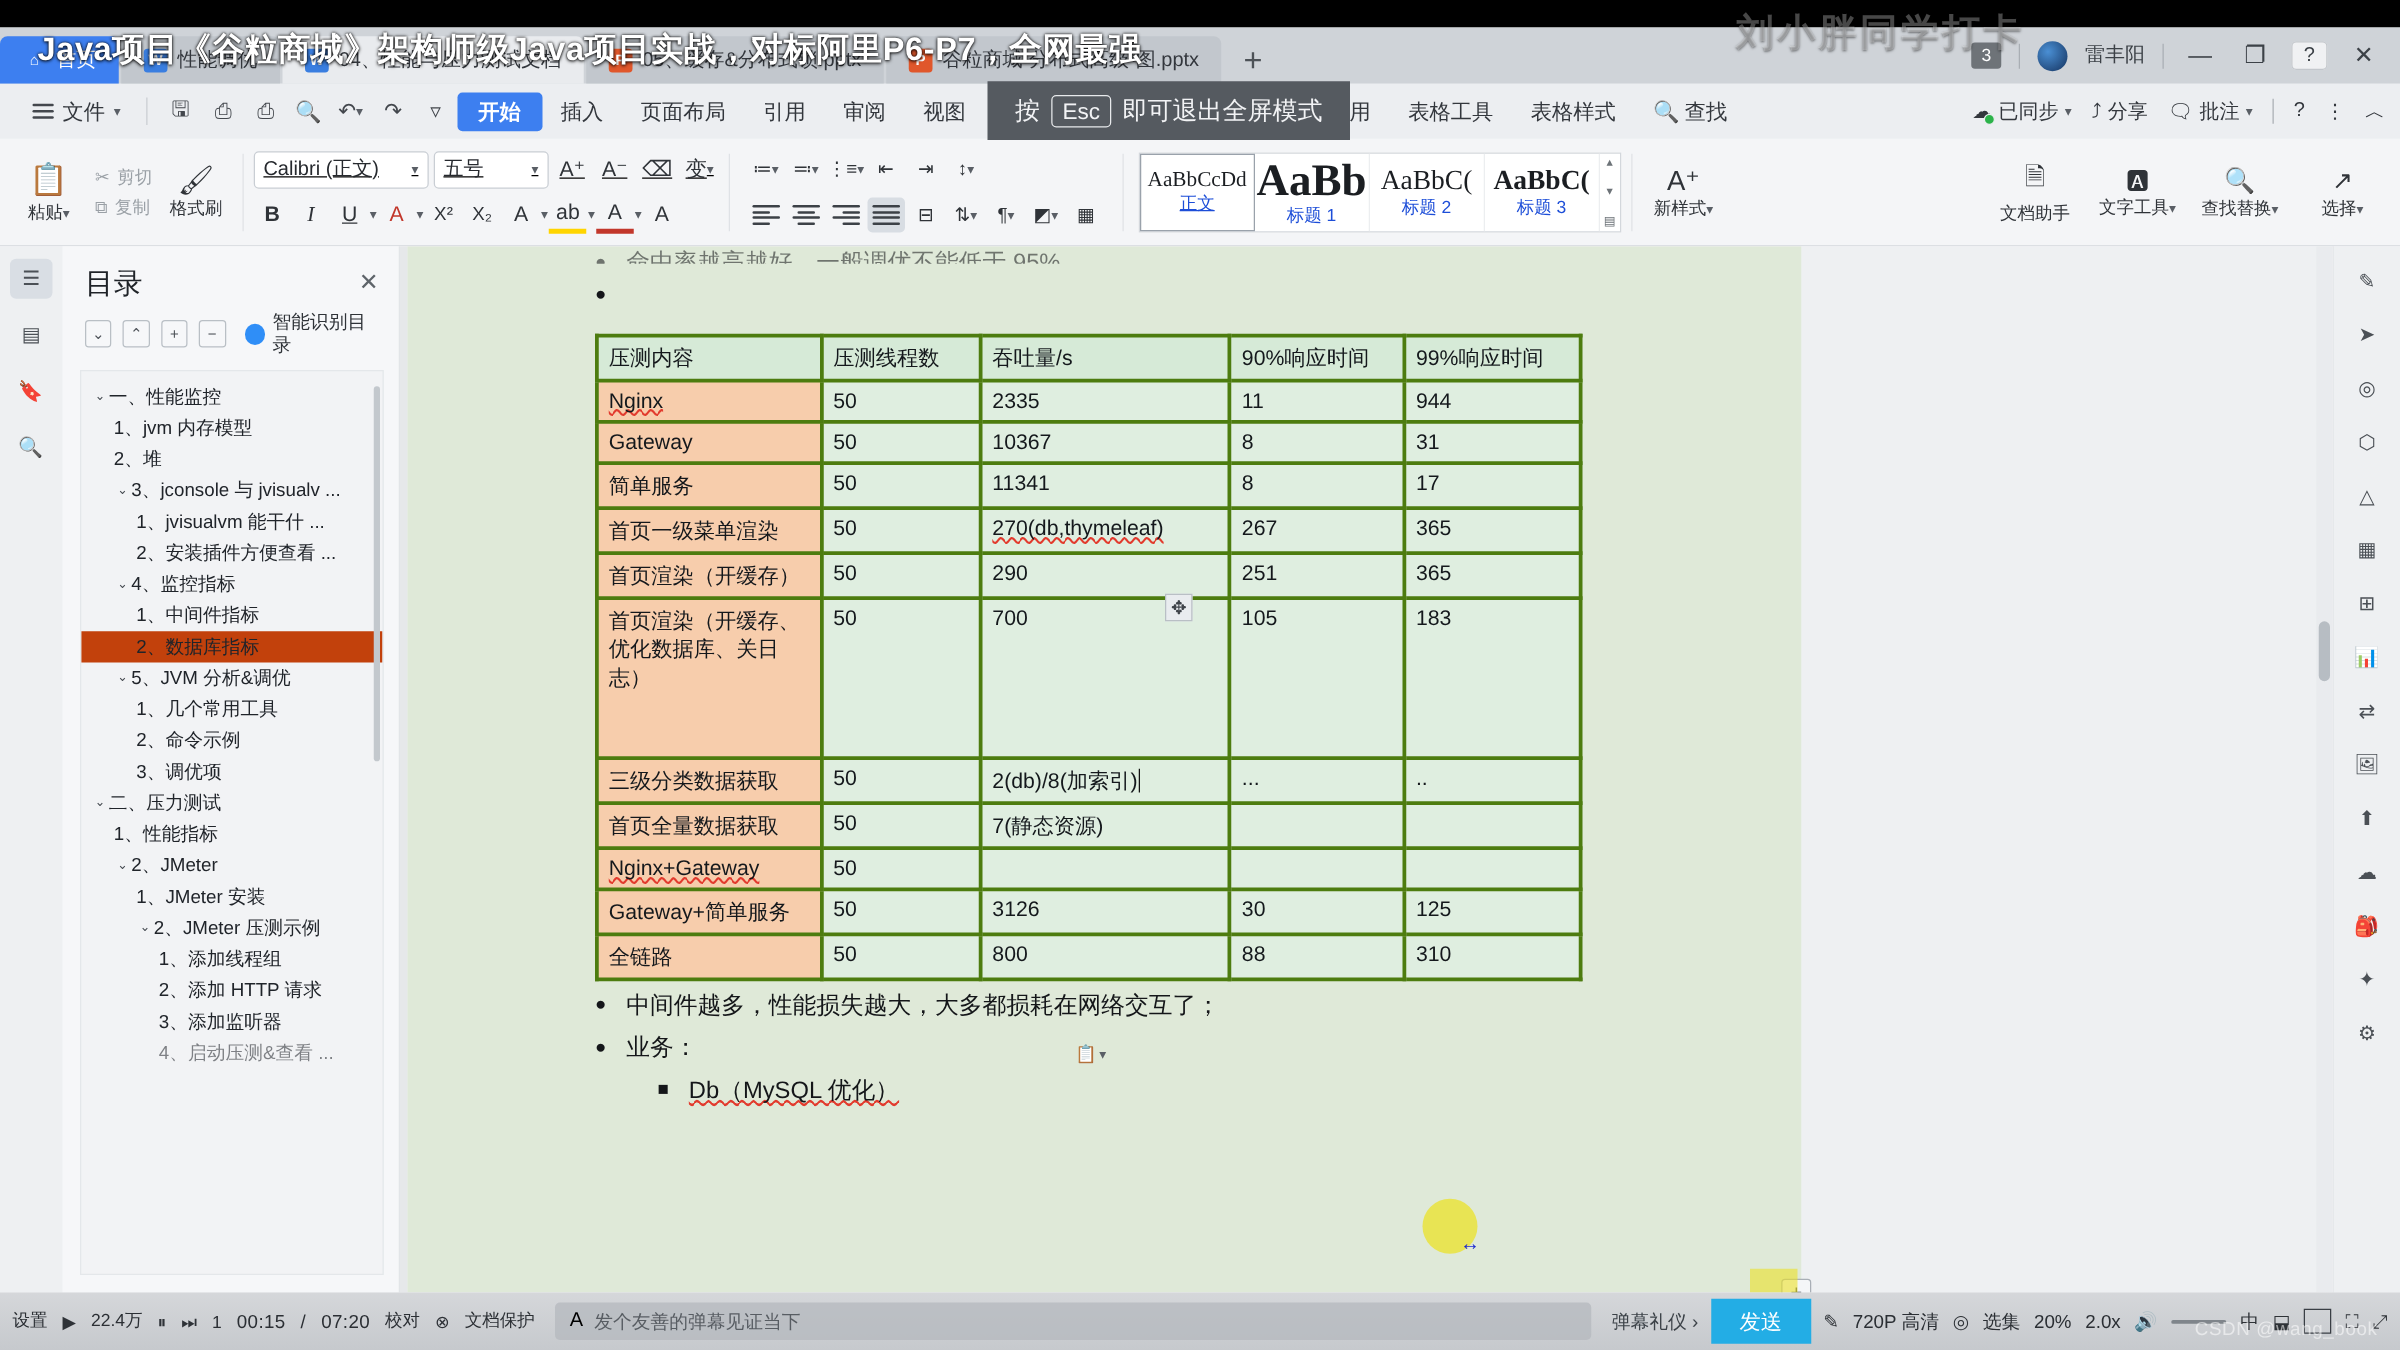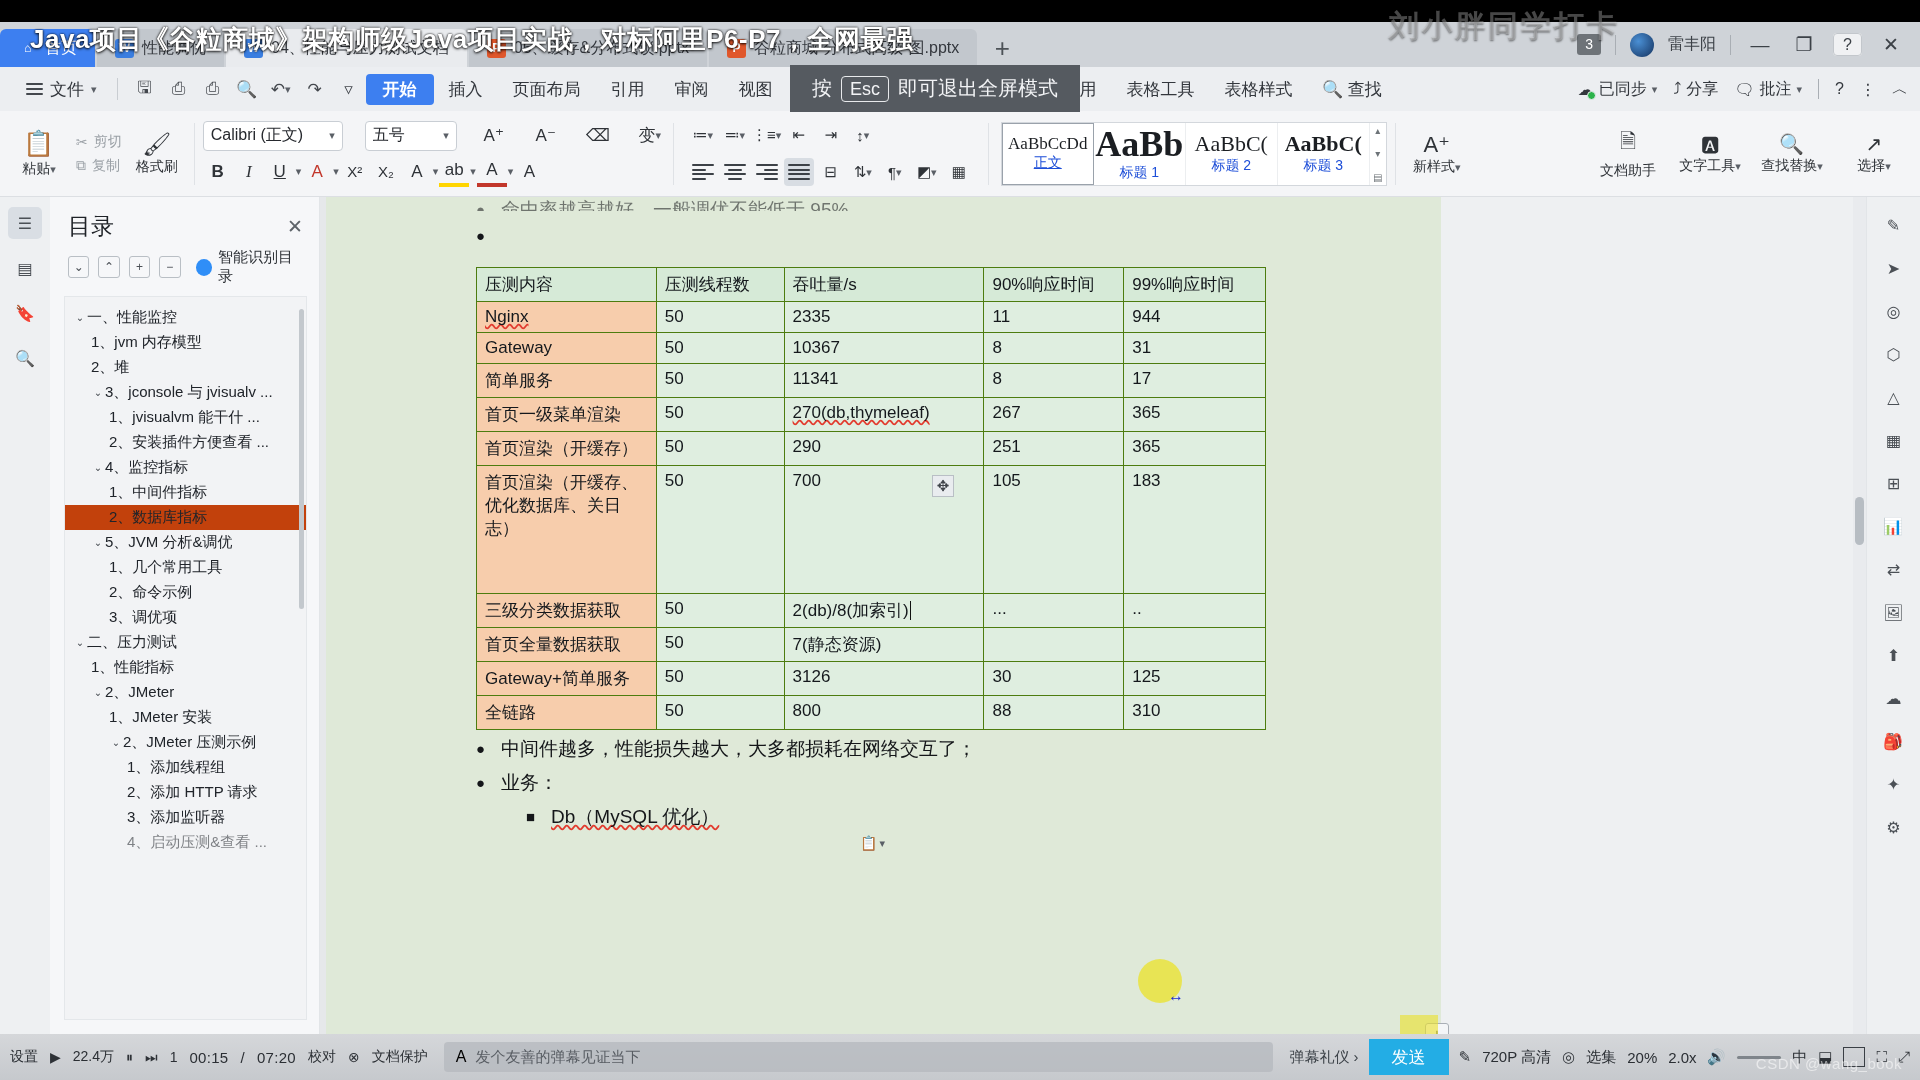--- a/index.html
+++ b/index.html
@@ -118,21 +118,21 @@
   }
   .grp { display:flex; align-items:center; height:78px; }
   .grp-sep { width:1px; height:62px; background:#dfe2e6; margin:0 8px; }
 
   .paste-col { display:flex; flex-direction:column; align-items:center; width:62px; color:#2f3338; }
   .paste-col .lbl { font-size:14px; margin-top:2px; }
   .mini-col { display:flex; flex-direction:column; gap:6px; padding:0 6px; color:#9aa0a6; font-size:14px; }
   .mini-row { display:flex; align-items:center; gap:6px; white-space:nowrap; }
   .fmt-col { display:flex; flex-direction:column; align-items:center; width:58px; color:#2f3338; font-size:14px; }
 
-  .fontrow { display:flex; align-items:center; gap:22px; margin-bottom:6px; }
+  .fontrow { display:flex; align-items:center; gap:4px; margin-bottom:6px;text-decoration:underline; }
   .combo {
     border:1px solid #c9ced4; background:#fff; height:30px; border-radius:4px;
     display:flex; align-items:center; justify-content:space-between;
     font-size:16px; color:#26292e; padding:0 7px;
   }
   .combo.font { width:140px; }
   .combo.size { width:92px; }
   .ticon { width:30px;height:30px;display:flex;align-items:center;justify-content:center;
            font-size:17px;color:#2f3338; }
   .ticon.sm { font-size:15px; }
@@ -212,21 +212,21 @@
   .vscroll-left { position:absolute; left:0; top:0; width:6px; height:100%; background:#e6e8ea;}
 
   .bullet-line { display:flex; align-items:flex-start; gap:16px; font-size:19px; color:#141619;
                  font-family:"Liberation Sans",sans-serif; padding-left:110px; }
   .bullet { font-size:15px; line-height:26px; color:#141619; }
   .clipped { opacity:.55; height:14px; overflow:hidden; }
 
   table.press { border-collapse:collapse; margin:18px 0 0 110px; width:790px;
                 font-size:17px; color:#14181c; background:#dfeee0; }
   table.press td, table.press th {
-    border:1px solid #4d7c0f; padding:5px 8px; text-align:left; vertical-align:top;
+    border:3px solid #4d7c0f; padding:5px 8px; text-align:left; vertical-align:top;
     font-weight:400; height:30px;
   }
   table.press thead td { background:#d6ead7; }
   table.press td.name { background:#f7cdac; width:180px; }
   table.press td.c2 { width:128px; }
   table.press td.c3 { width:200px; }
   table.press td.c4 { width:140px; }
   table.press td.c5 { width:142px; }
   .spell { text-decoration: underline wavy #e23b2e; text-decoration-skip-ink:none; }
   .caret-bar { border-left:1.5px solid #111; margin-left:1px; }
@@ -735,20 +735,27 @@
                   <td class="c5">..</td>
                 </tr>
                 <tr>
                   <td class="name">首页全量数据获取</td>
                   <td class="c2">50</td>
                   <td class="c3">7(静态资源)</td>
                   <td class="c4"></td>
                   <td class="c5"></td>
                 </tr>
                 <tr>
+                  <td class="name"><span class="spell">Nginx+Gateway</span></td>
+                  <td class="c2">50</td>
+                  <td class="c3"></td>
+                  <td class="c4"></td>
+                  <td class="c5"></td>
+                </tr>
+                <tr>
                   <td class="name">Gateway+简单服务</td>
                   <td class="c2">50</td>
                   <td class="c3">3126</td>
                   <td class="c4">30</td>
                   <td class="c5">125</td>
                 </tr>
                 <tr>
                   <td class="name">全链路</td>
                   <td class="c2">50</td>
                   <td class="c3">800</td>

